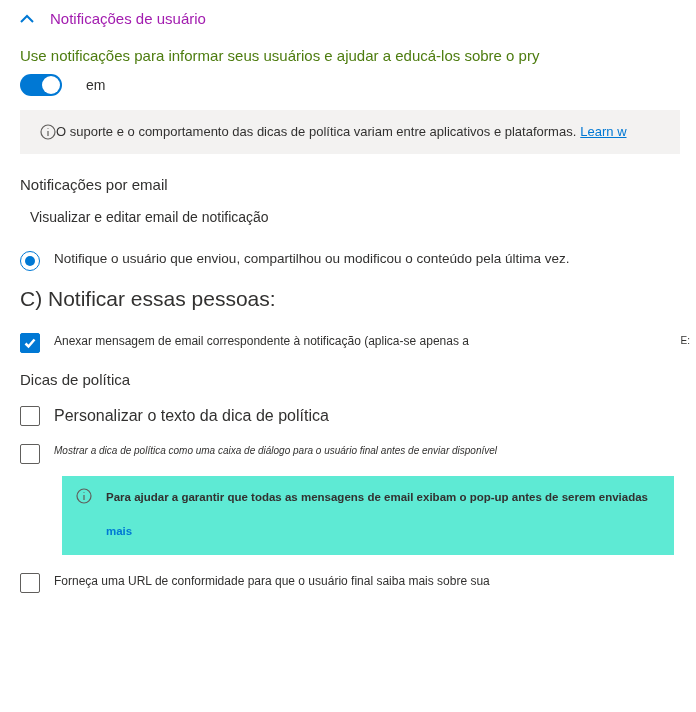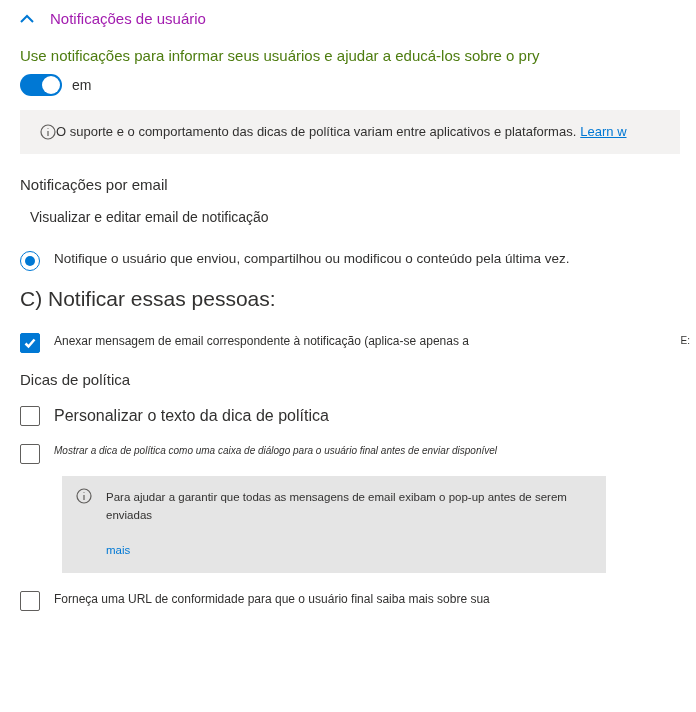--- a/index.html
+++ b/index.html
@@ -34,21 +34,21 @@
     .desc-row {
       font-size: 15px;
       color: #4d7c0f;
       margin-bottom: 10px;
       white-space: nowrap;
       overflow: hidden;
     }
     .toggle-row {
       display: flex;
       align-items: center;
-      gap: 10px;
+      gap: 24px;
       margin-bottom: 14px;
     }
     .toggle {
       width: 42px;
       height: 22px;
       border-radius: 11px;
       background: #0078d4;
       position: relative;
       cursor: pointer;
       flex-shrink: 0;
@@ -144,30 +144,31 @@
     .check-label.small { font-size: 10px; font-style: italic; }
     .side-letter {
       position: absolute;
       right: 6px;
       top: 2px;
       font-size: 10px;
       color: #323130;
     }
     .subheading2 { font-size: 15px; margin-bottom: 18px; }
     .nested-banner {
-      background: #e5e5e5;
+      background: #5eead4;
       padding: 12px 14px 14px 14px;
       display: flex;
       align-items: flex-start;
       gap: 14px;
       font-size: 11.5px;
       color: #323130;
       margin: -6px 0 18px 42px;
-      width: 544px;
+      width: 612px;
       line-height: 1.6;
+      font-weight: bold;
     }
     .nested-banner .more { color: #0078d4; cursor: pointer; display: block; margin-top: 16px; }
   </style>
 </head>
 <body>
 
 <div class="section-header">
   <div class="chevron">
     <svg width="14" height="10" viewBox="0 0 14 10">
         <polyline points="1,8 7,2 13,8"></polyline>

